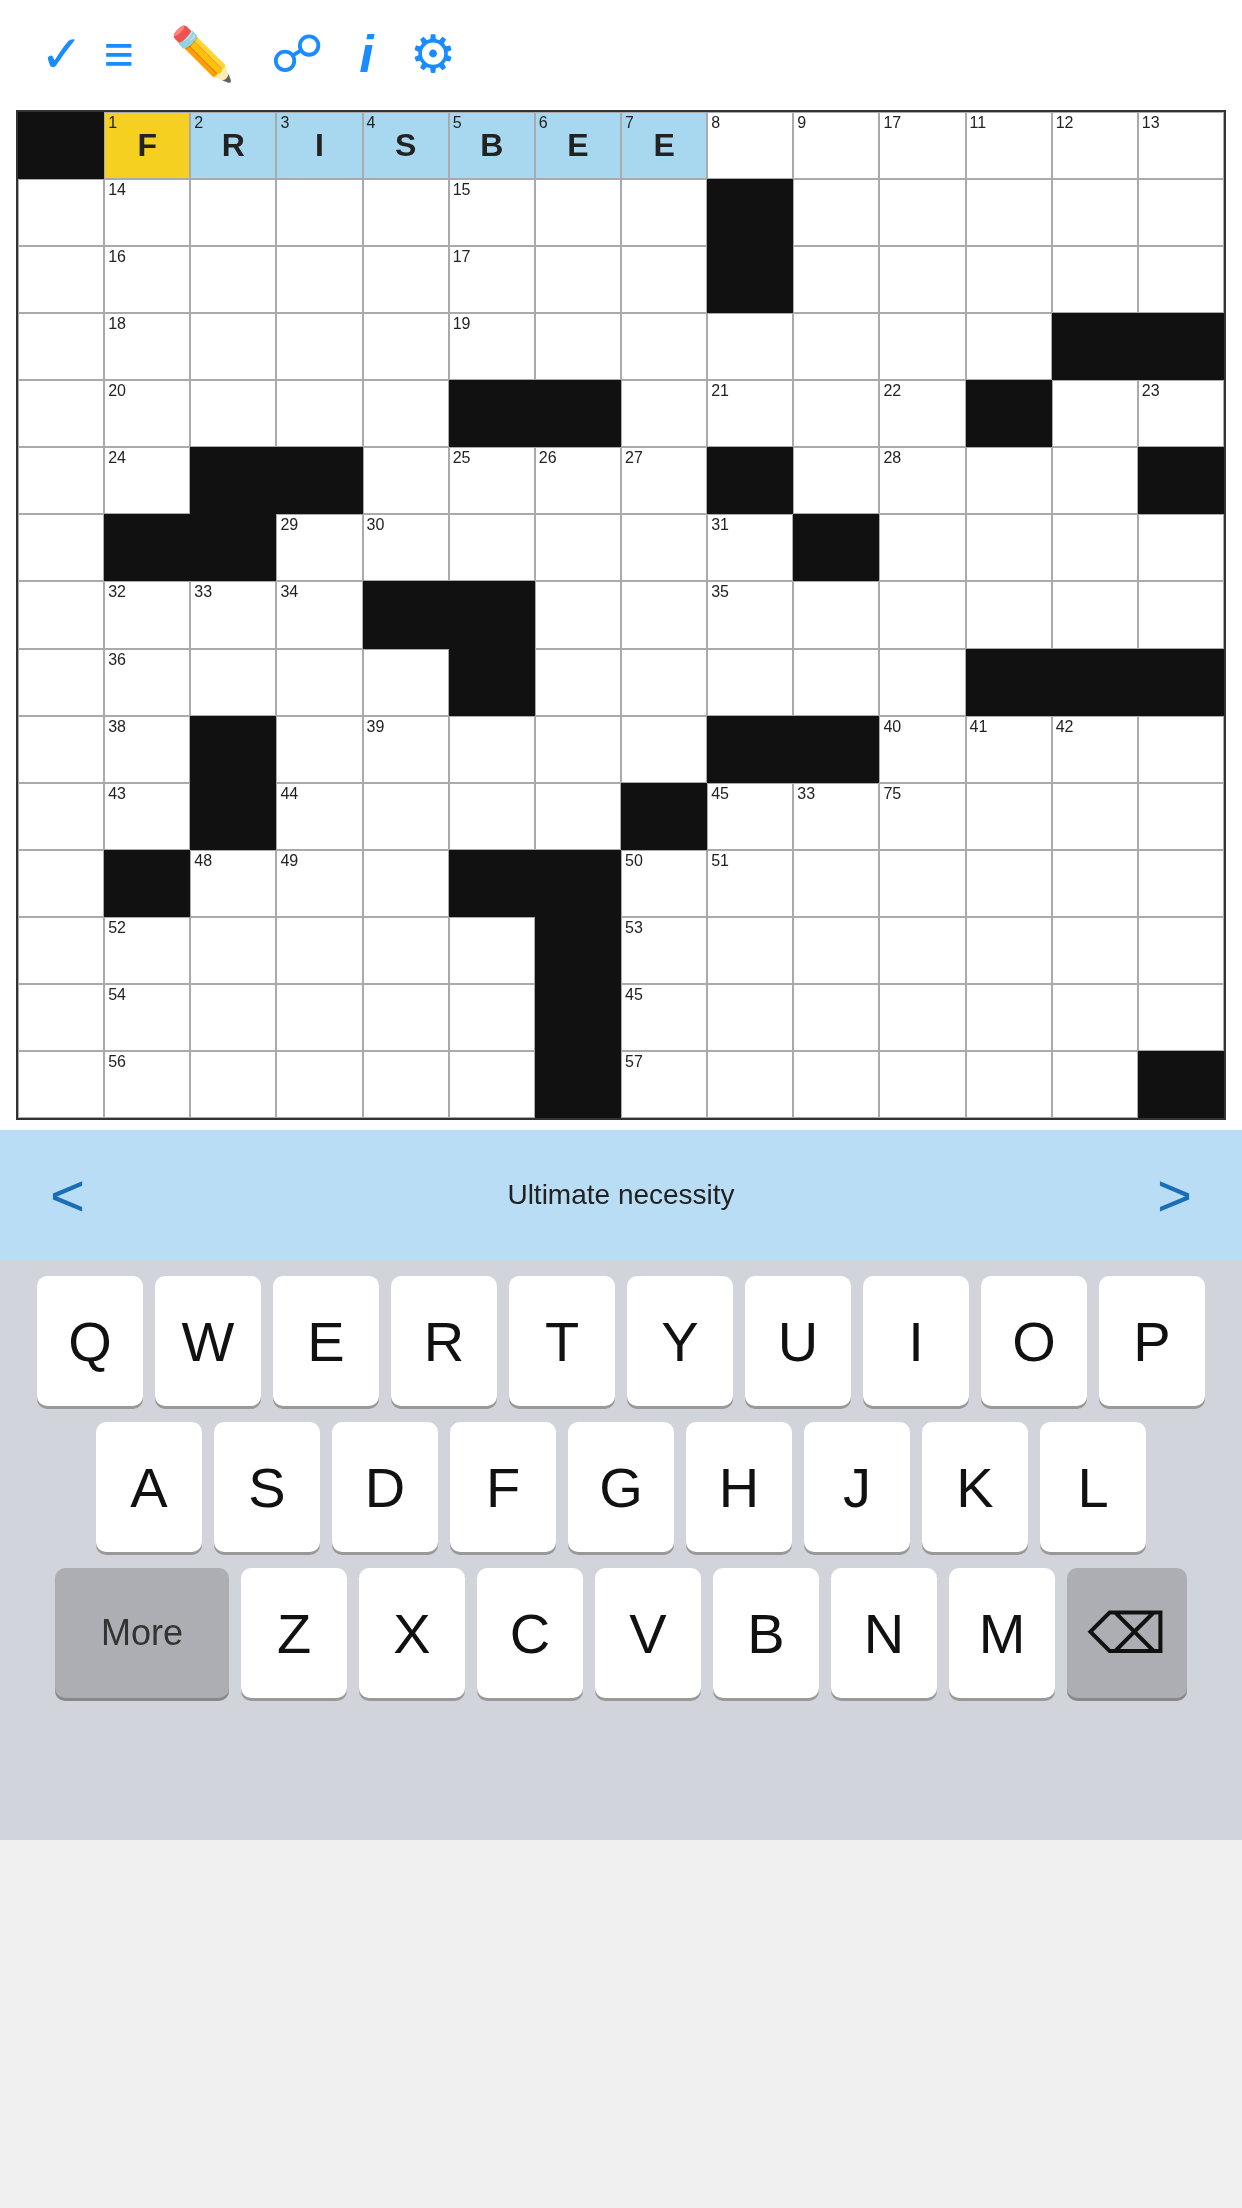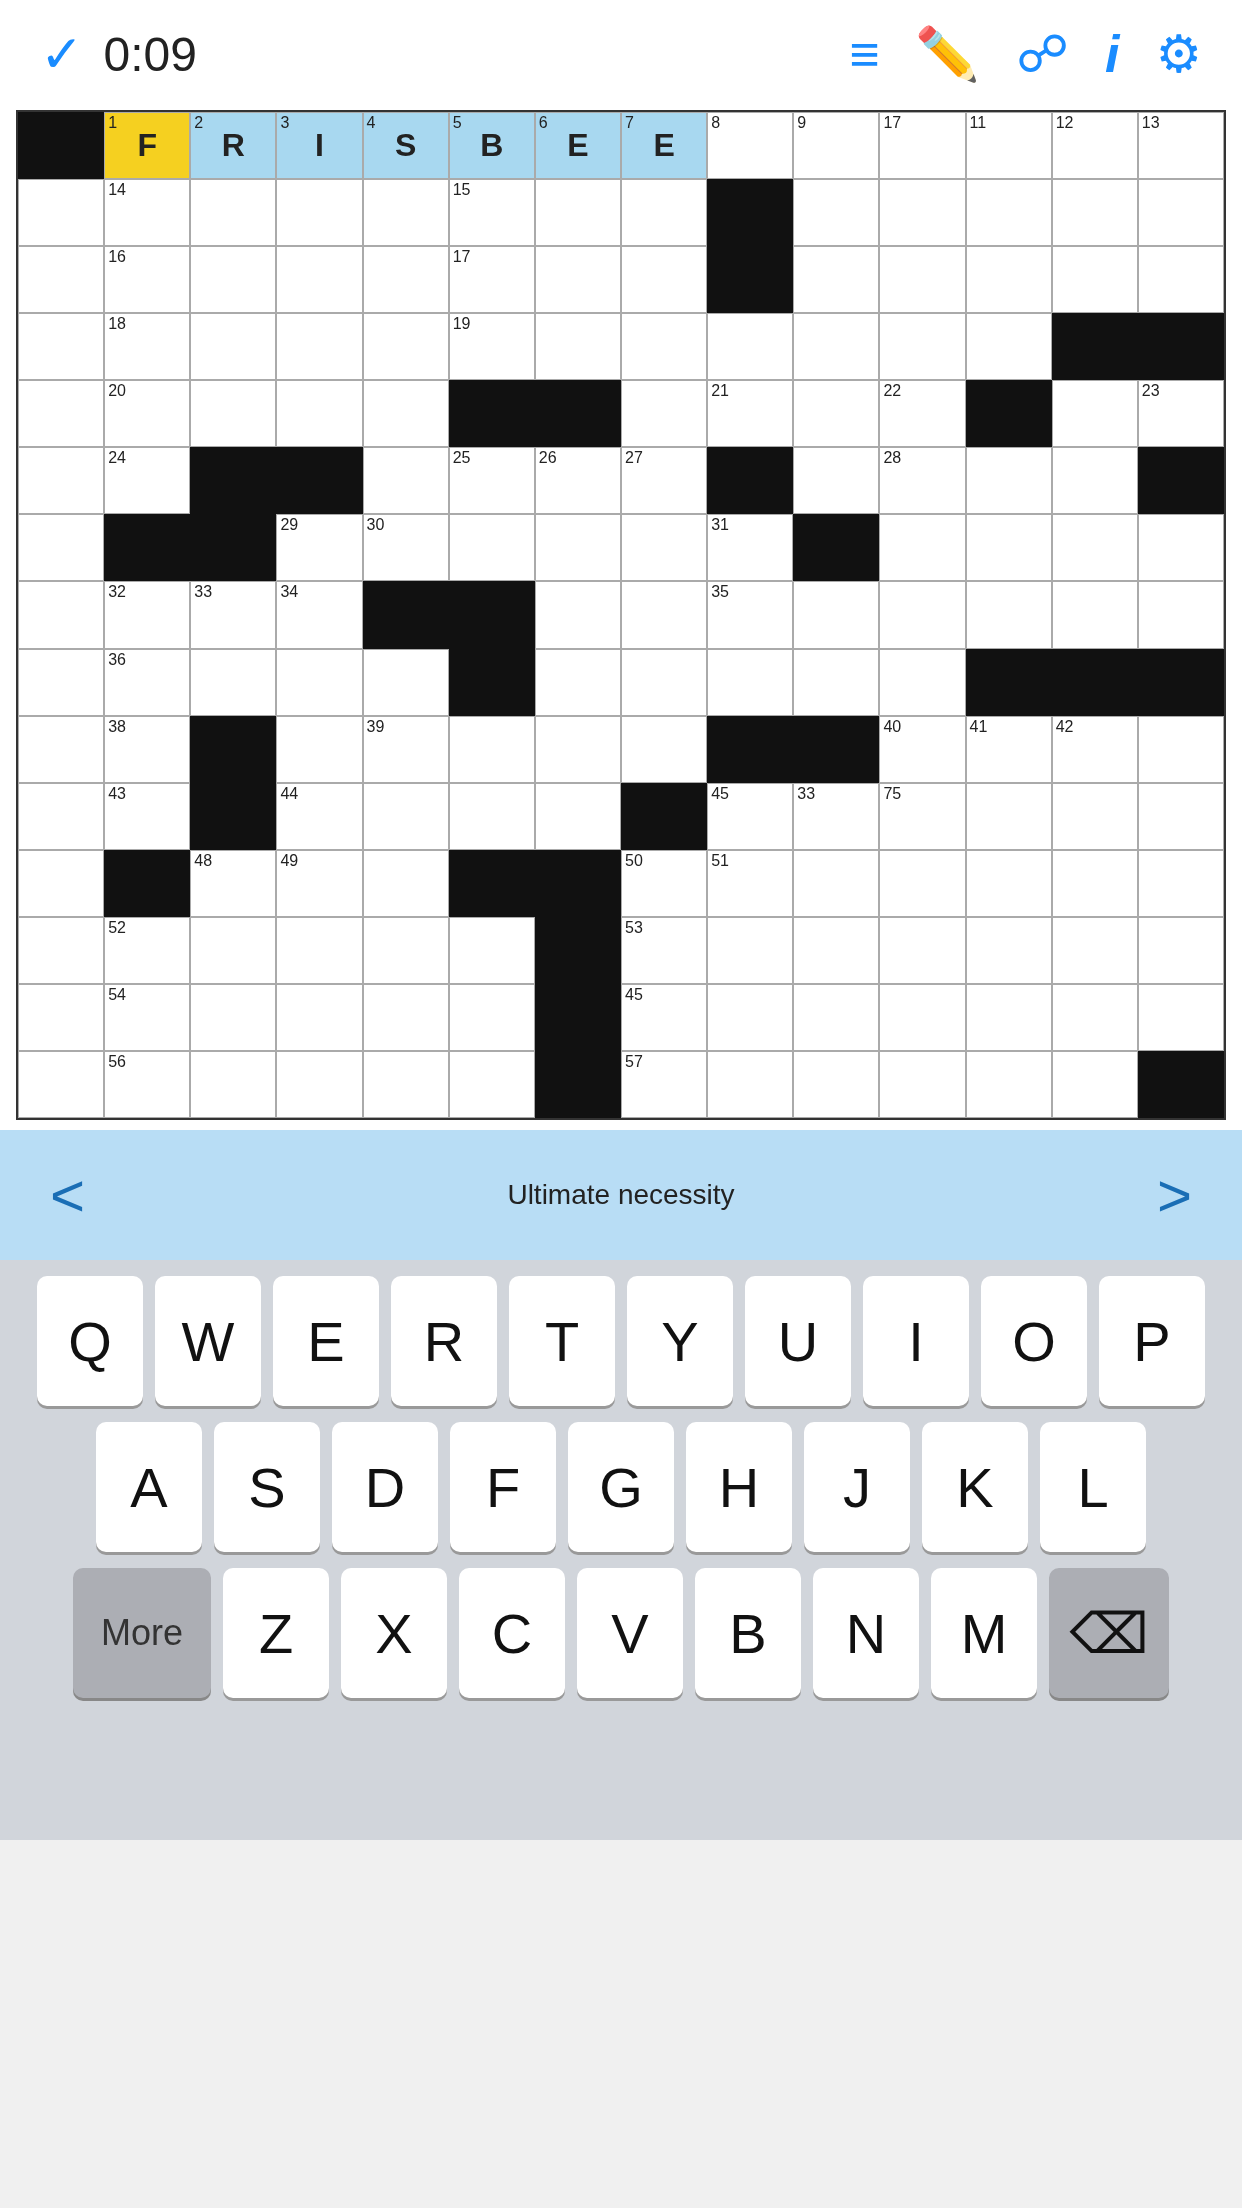--- a/index.html
+++ b/index.html
@@ -141,21 +141,21 @@
       align-items: center;
       justify-content: center;
       font-size: 56px;
       font-weight: 400;
       color: #111;
       box-shadow: 0 3px 0 #999;
       cursor: pointer;
       border: none;
     }
     .key.wide {
-      width: 138px;
+      width: 174px;
       font-size: 36px;
       color: #333;
       background: #acaeb4;
       box-shadow: 0 3px 0 #888;
     }
     .key.backspace {
       width: 120px;
       background: #acaeb4;
       box-shadow: 0 3px 0 #888;
     }
@@ -164,21 +164,20 @@
       flex-direction: column;
       height: 580px;
       background: #d1d5db;
     }
   </style>
 </head>
 <body>
 
 <div class="status-bar">
   <span class="status-check">✓</span>
-  <span class="status-time">0:09</span>
   <div class="status-icons">
     <span class="status-icon">≡</span>
     <span class="status-icon">✏️</span>
     <span class="status-icon">☍</span>
     <span class="status-icon" style="font-style:italic;font-weight:bold;">i</span>
     <span class="status-icon">⚙</span>
   </div>
 </div>
 
 <div class="crossword-container">

